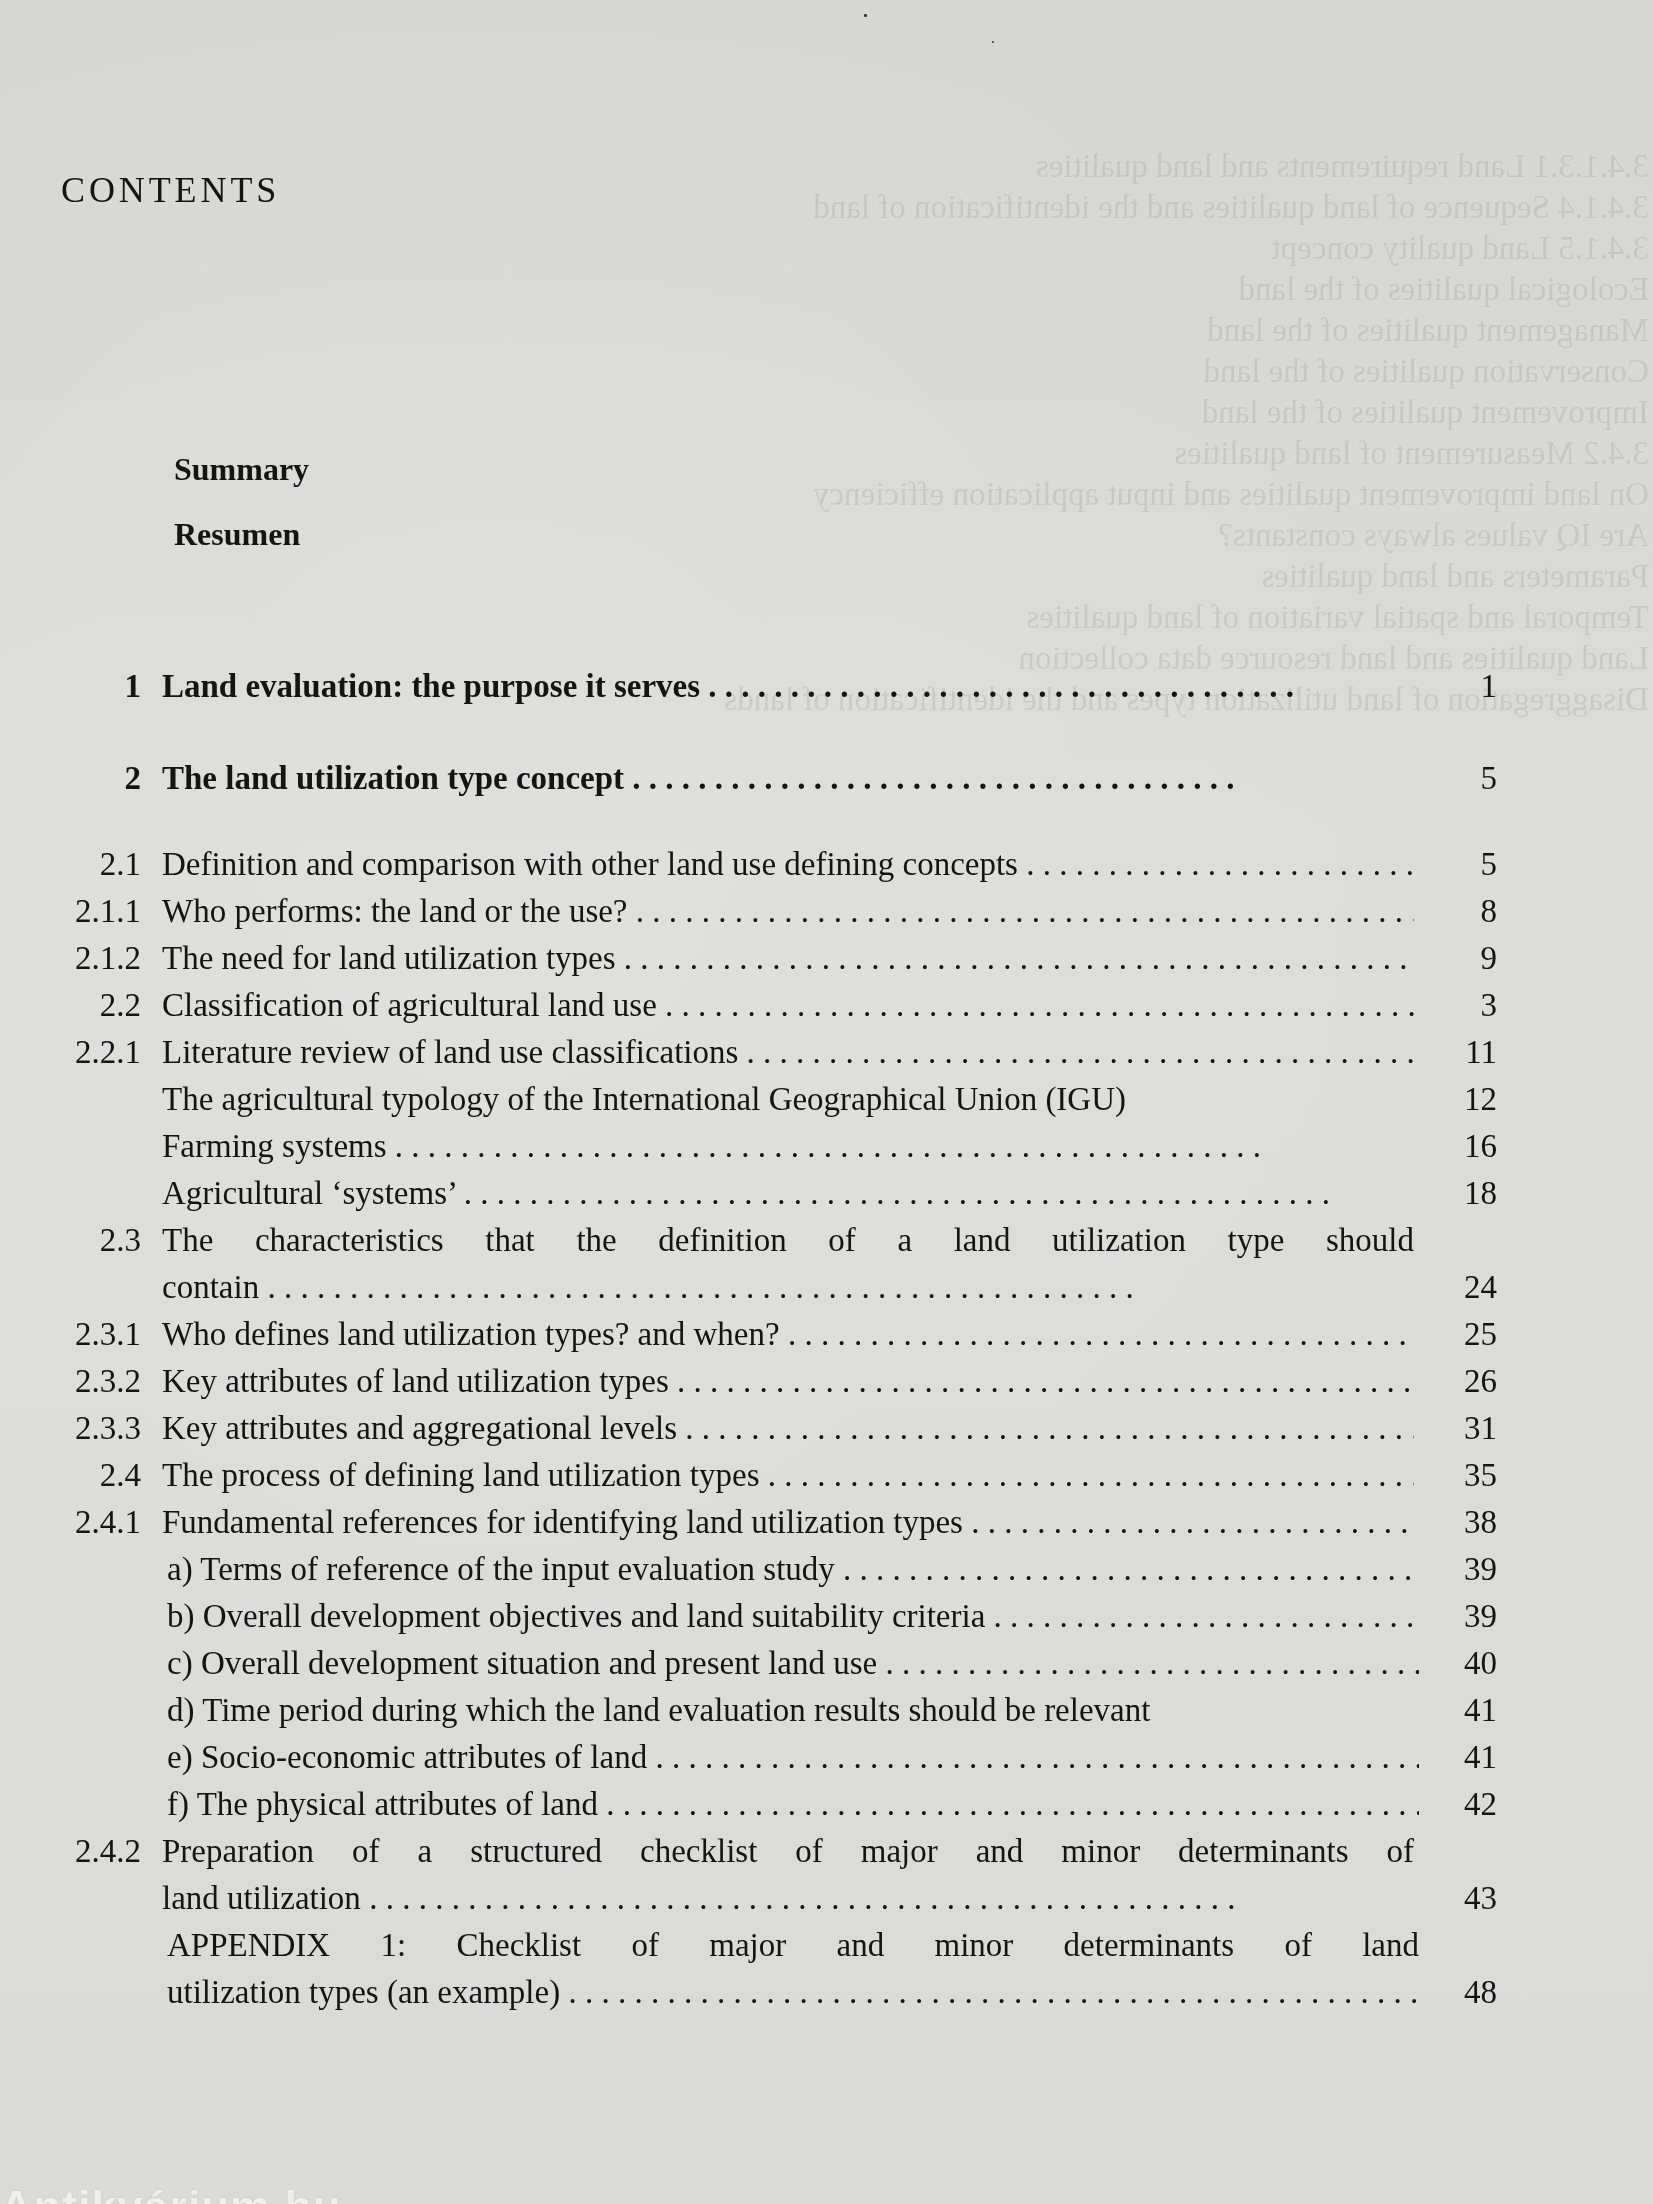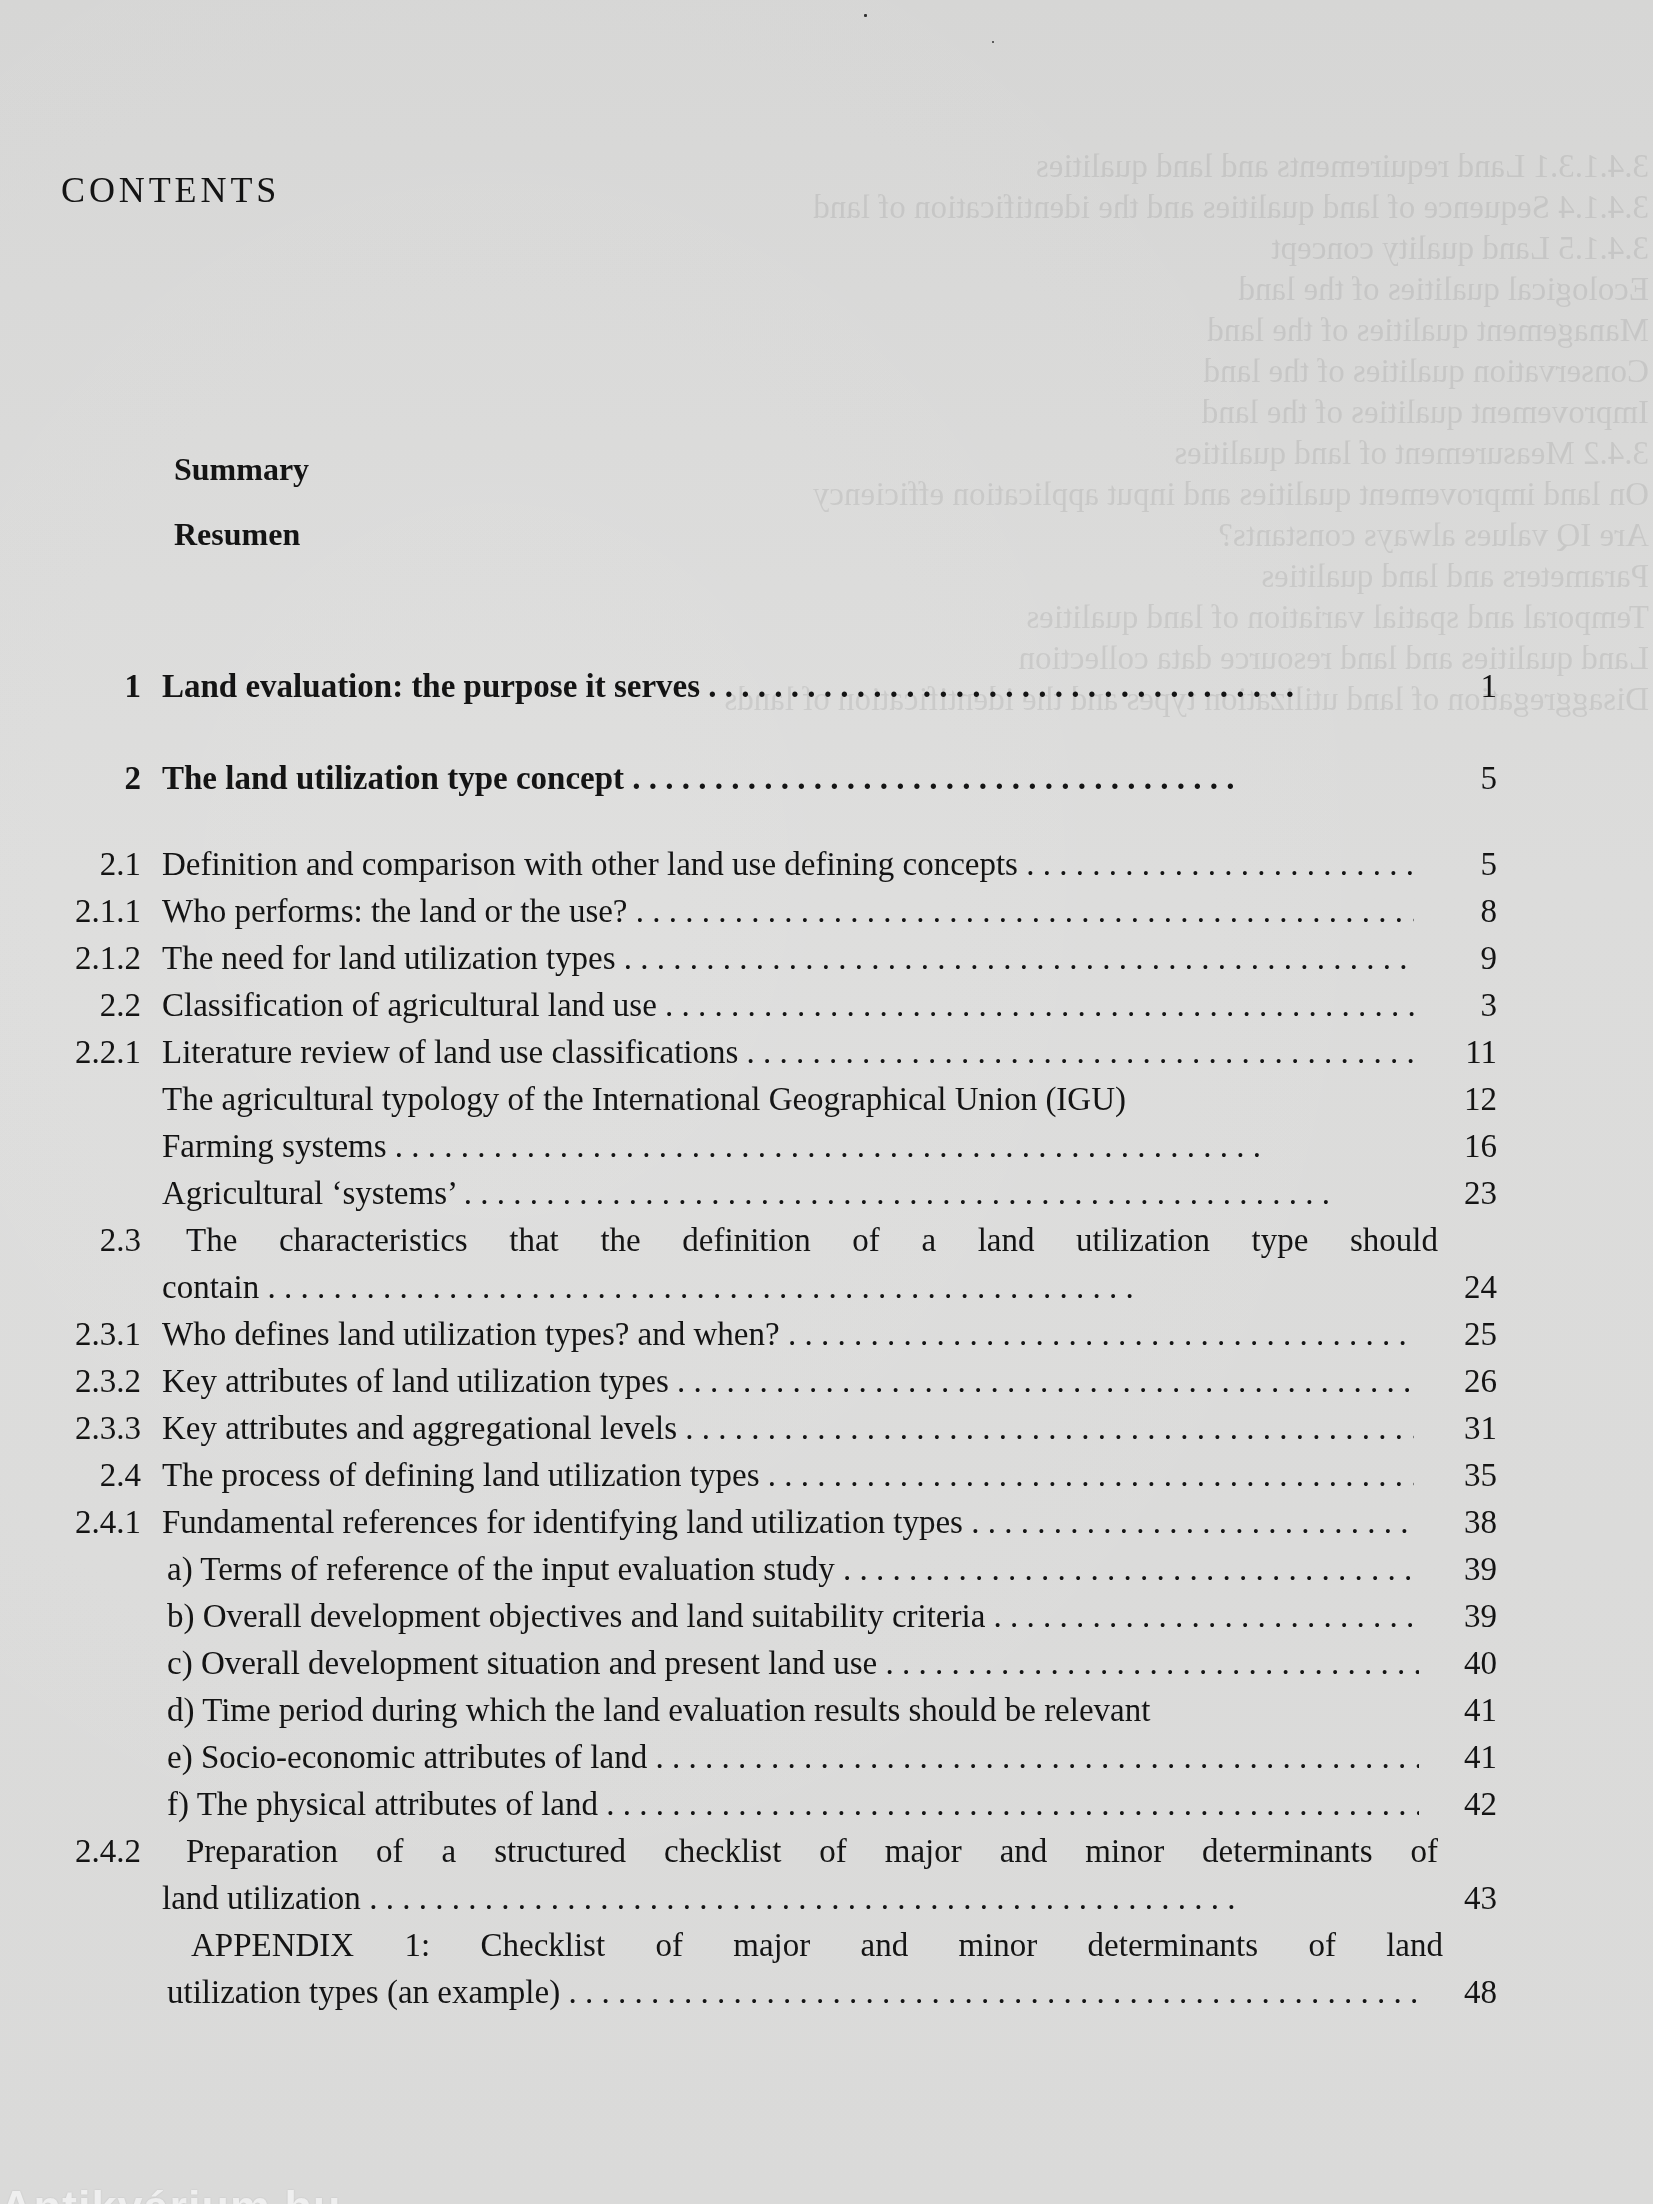--- a/index.html
+++ b/index.html
@@ -90,21 +90,20 @@
     white-space: nowrap;
     overflow: hidden;
   }
   .text.sub { left: 167px; }
   .text .label { background: transparent; }
   .text.justify {
     white-space: normal;
     text-align: justify;
     text-align-last: justify;
     width: 1252px;
-    margin-left: 24px;
   }
   .dots {
     letter-spacing: 0;
   }
   .page {
     position: absolute;
     right: calc(1654px - 1497px);
     top: 0;
     text-align: right;
     white-space: nowrap;
@@ -205,21 +204,21 @@
       <span class="page">12</span>
     </div>
     <div class="row">
       <span class="num"></span>
       <span class="text"><span class="label">Farming systems</span><span class="dots"> . . . . . . . . . . . . . . . . . . . . . . . . . . . . . . . . . . . . . . . . . . . . . . . . . . . . .</span></span>
       <span class="page">16</span>
     </div>
     <div class="row">
       <span class="num"></span>
       <span class="text"><span class="label">Agricultural ‘systems’</span><span class="dots"> . . . . . . . . . . . . . . . . . . . . . . . . . . . . . . . . . . . . . . . . . . . . . . . . . . . . .</span></span>
-      <span class="page">23</span>
+      <span class="page">18</span>
     </div>
     <div class="row">
       <span class="num">2.3</span>
       <span class="text justify"><span>The characteristics that the definition of a land utilization type should</span></span>
     </div>
     <div class="row">
       <span class="text"><span class="label">contain</span><span class="dots"> . . . . . . . . . . . . . . . . . . . . . . . . . . . . . . . . . . . . . . . . . . . . . . . . . . . . .</span></span>
       <span class="page">24</span>
     </div>
     <div class="row">

